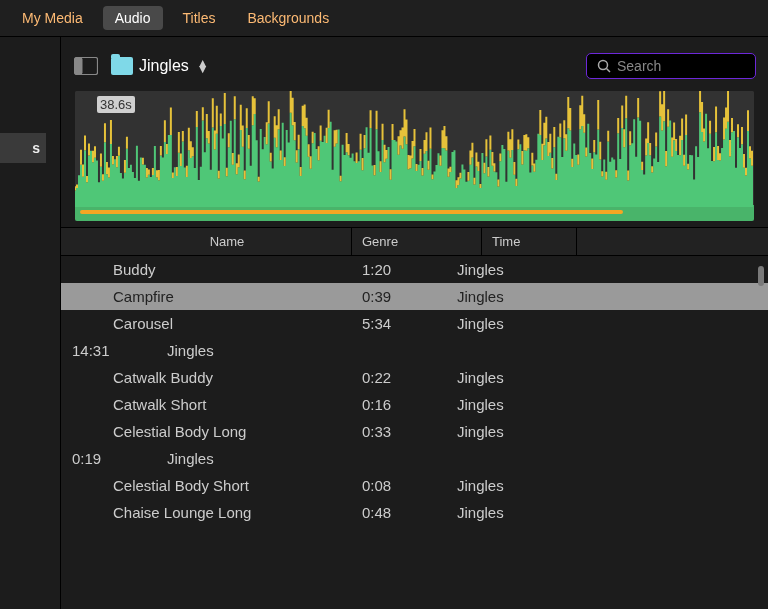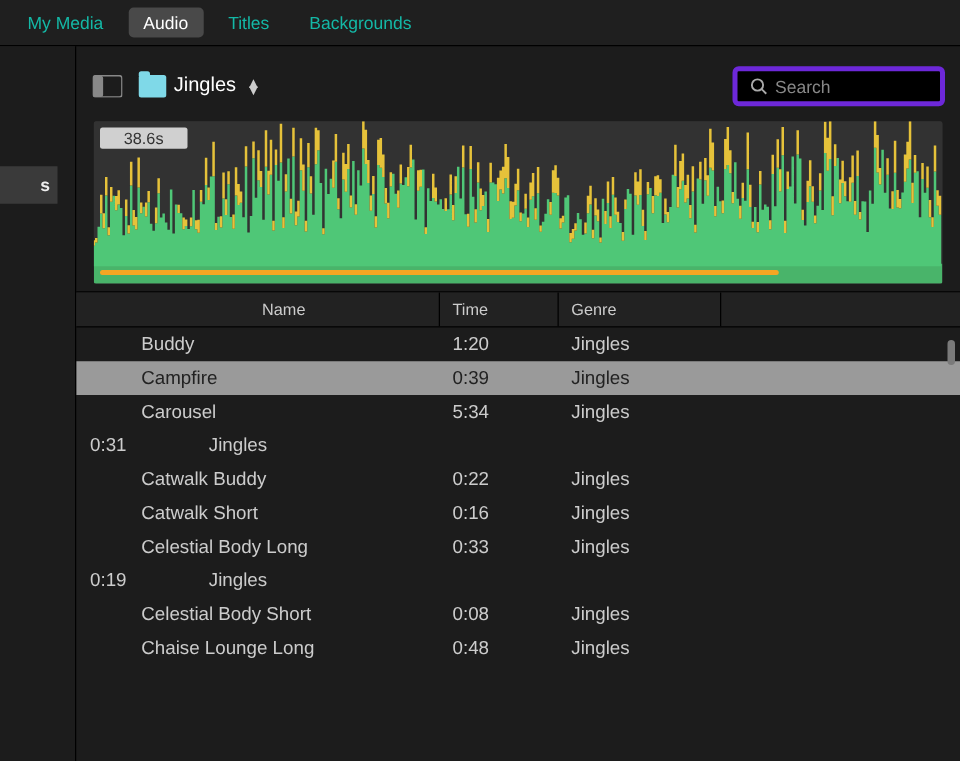--- a/index.html
+++ b/index.html
@@ -16,21 +16,21 @@
       display: flex;
       align-items: center;
       padding: 6px 10px;
       background: #1f1f1f;
       border-bottom: 1px solid #000;
       gap: 8px;
     }
     .tab {
       padding: 4px 12px;
       font-size: 14px;
-      color: #14b8a6;
+      color: #fdba74;
       border-radius: 4px;
       cursor: pointer;
     }
     .tab.active {
       background: #494949;
       color: #fff;
     }
     .main-area {
       display: flex;
       height: calc(100% - 34px);
@@ -110,21 +110,21 @@
     }
     .spacer { flex: 1; }
     .search {
       display: flex;
       align-items: center;
       background: #000;
       border-radius: 5px;
       padding: 4px 10px;
       width: 170px;
       gap: 6px;
-      border: 4px solid #6d28d9;
+      border: 1px solid #6d28d9;
     }
     .search svg { flex-shrink: 0; }
     .search-text {
       color: #888;
       font-size: 14px;
     }
     .waveform-wrap {
       margin: 0 14px 6px 14px;
       position: relative;
       height: 130px;
@@ -134,25 +134,25 @@
     }
     .waveform-svg {
       position: absolute;
       inset: 0;
       width: 100%;
       height: 100%;
     }
     .time-badge {
       position: absolute;
       top: 5px;
-      left: 5px;
+      left: 22px;
       background: #d0d0d0;
       color: #333;
       font-size: 13px;
-      padding: 1px 19px;
+      padding: 1px 3px;
       border-radius: 2px;
       z-index: 2;
       font-weight: 500;
     }
     .play-line {
       position: absolute;
       left: 5px;
       bottom: 7px;
       height: 4px;
       width: 80%;
@@ -259,22 +259,22 @@
           <path d="M0 116 L0 99.5 M2 116 L2 97.09735799886421 M4 116 L4 84.36049984242598 M6 116 L6 73.80470682989548 M8 116 L8 85.64359728832312 M10 116 L10 59.369984958458964 M12 116 L12 91.26928181106967 M14 116 L14 64.47941485016901 M16 116 L16 59.630805433147735 M18 116 L18 71.14828244002155 M20 116 L20 66.64465516875885 M22 116 L22 69.44106069107985 M24 116 L24 91.25621859523099 M26 116 L26 75.81919824745962 M28 116 L28 89.83583862386232 M30 116 L30 51.325735988389596 M32 116 L32 83.33153087745633 M34 116 L34 86.59248995396497 M36 116 L36 53.054536944176455 M38 116 L38 73.61063557984235 M40 116 L40 68.3452846352182 M42 116 L42 76.14327956162619 M44 116 L44 64.86832732917722 M46 116 L46 81.97067104837265 M48 116 L48 87.61568924181434 M50 116 L50 81.68007860930513 M52 116 L52 57.658207919113266 M54 116 L54 76.9665127024783 M56 116 L56 73.74829349978913 M58 116 L58 81.02626946340469 M60 116 L60 86.89915336655305 M62 116 L62 54.69262757831331 M64 116 L64 89.7080555079756 M66 116 L66 66.53216471363311 M68 116 L68 73.40287310382578 M70 116 L70 73.64946679590066 M72 116 L72 86.4511900075466 M74 116 L74 83.77062779347465 M76 116 L76 86.11209661495354 M78 116 L78 83.94564022964927 M80 116 L80 54.993953998136604 M82 116 L82 86.38501773376339 M84 116 L84 89.1486024420063 M86 116 L86 64.48442669829579 M88 116 L88 66.3783218532993 M90 116 L90 51.092004103590014 M92 116 L92 62.975484639827094 M94 116 L94 44.10541313362461 M96 116 L96 43.99917611391804 M98 116 L98 87.03986076031262 M100 116 L100 76.35496219316263 M102 116 L102 85.07193292435552 M104 116 L104 61.87127412076086 M106 116 L106 75.08925018068308 M108 116 L108 50.42479887744635 M110 116 L110 76.54486148671654 M112 116 L112 86.0120375574259 M114 116 L114 59.352735166372376 M116 116 L116 66.9773378521429 M118 116 L118 65.13494529206343 M120 116 L120 76.89571902781157 M122 116 L122 36.10182399557824 M124 116 L124 88.97162982630866 M126 116 L126 75.82515025052902 M128 116 L128 29.556828348739188 M130 116 L130 61.22408164528812 M132 116 L132 47.29427554421903 M134 116 L134 52.528947053538324 M136 116 L136 78.82901105989751 M138 116 L138 36.39716834529433 M140 116 L140 58.58955162273212 M142 116 L142 42.74879412627939 M144 116 L144 87.3782772565786 M146 116 L146 35.058605140322044 M148 116 L148 47.61168333860786 M150 116 L150 32.95139872085525 M152 116 L152 85.31632729962939 M154 116 L154 56.2486175650411 M156 116 L156 29.778384245462945 M158 116 L158 73.81992185437485 M160 116 L160 28.26877141929296 M162 116 L162 83.19624773053496 M164 116 L164 76.25890879392702 M166 116 L166 39.10374791397497 M168 116 L168 55.679373509416095 M170 116 L170 88.18038253593488 M172 116 L172 36.88948476818368 M174 116 L174 57.76787394316393 M176 116 L176 74.87119018990639 M178 116 L178 34.37354630834979 M180 116 L180 23.124693546322376 M182 116 L182 49.36296567465564 M184 116 L184 90.39317547690588 M186 116 L186 37.91176413796133 M188 116 L188 58.262280001592465 M190 116 L190 45.99990272395084 M192 116 L192 53.228549085151634 M194 116 L194 32.43126261569981 M196 116 L196 70.45549497592583 M198 116 L198 77.54209926109954 M200 116 L200 46.6566570571845 M202 116 L202 56.36818278902805 M204 116 L204 38.125721488726654 M206 116 L206 68.9642515312479 M208 116 L208 31.74928206955974 M210 116 L210 74.87861092696133 M212 116 L212 39.110510347454735 M214 116 L214 51.453346433524814 M216 116 L216 21.760532127660525 M218 116 L218 34.16301299328035 M220 116 L220 49.32420425033817 M222 116 L222 71.54744744145529 M224 116 L224 58.1677538483324 M226 116 L226 84.99988050539297 M228 116 L228 34.9920621542679 M230 116 L230 37.203992429315306 M232 116 L232 44.68308862438026 M234 116 L234 65.86997031227091 M236 116 L236 77.65283118050303 M238 116 L238 52.14297914166086 M240 116 L240 42.05075313326826 M242 116 L242 58.031351626076564 M244 116 L244 69.20628711690924 M246 116 L246 49.769228932979615 M248 116 L248 50.9318194125172 M250 116 L250 44.70564705948384 M252 116 L252 51.94813800092004 M254 116 L254 37.0650455948081 M256 116 L256 30.631387682148087 M258 116 L258 78.67656044437203 M260 116 L260 55.69238153033493 M262 116 L262 52.417730814483484 M264 116 L264 38.566901152256136 M266 116 L266 90.2828673903999 M268 116 L268 53.69555438070248 M270 116 L270 63.89701527472324 M272 116 L272 61.366821617107746 M274 116 L274 64.13869044909889 M276 116 L276 66.69636708197274 M278 116 L278 62.4278115398662 M280 116 L280 70.15242553902974 M282 116 L282 71.88041925331822 M284 116 L284 70.34914200052873 M286 116 L286 58.67783522047633 M288 116 L288 79.24846999962227 M290 116 L290 57.31075705185909 M292 116 L292 36.30287847711418 M294 116 L294 61.76291596641474 M296 116 L296 37.07671494665651 M298 116 L298 74.42820266910527 M300 116 L300 84.30469453584465 M302 116 L302 38.15819001625195 M304 116 L304 60.31364580542668 M306 116 L306 81.00660799444766 M308 116 L308 48.953757116016206 M310 116 L310 71.13409656629963 M312 116 L312 67.81163223652771 M314 116 L314 56.10163728285899 M316 116 L316 88.68703562092755 M318 116 L318 49.00416117041013 M320 116 L320 48.92272825442322 M322 116 L322 50.47876976618241 M324 116 L324 63.79793187982616 M326 116 L326 54.54904320525708 M328 116 L328 57.81819197239632 M330 116 L330 45.533133714546864 M332 116 L332 53.311344317470386 M334 116 L334 78.14238207118694 M336 116 L336 77.16446595334389 M338 116 L338 67.41973416940016 M340 116 L340 55.16621107652817 M342 116 L342 80.02414277012667 M344 116 L344 73.86761287058505 M346 116 L346 69.92341768256458 M348 116 L348 84.59280166697533 M350 116 L350 62.79465864528619 M352 116 L352 60.07994345416937 M354 116 L354 78.7948951364593 M356 116 L356 57.68346803812754 M358 116 L358 88.33161356476114 M360 116 L360 80.47854696114163 M362 116 L362 73.9800459319131 M364 116 L364 62.33188186371251 M366 116 L366 74.70589515469692 M368 116 L368 57.105704617620844 M370 116 L370 57.32967711075492 M372 116 L372 59.482662492030144 M374 116 L374 85.73174750601285 M376 116 L376 81.09399167440823 M378 116 L378 60.94693964622389 M380 116 L380 59.25953418900752 M382 116 L382 96.89358112671971 M384 116 L384 93.99579432999765 M386 116 L386 87.47423317456483 M388 116 L388 73.39173282794731 M390 116 L390 78.37729641380702 M392 116 L392 90.71774019846426 M394 116 L394 89.76501163593846 M396 116 L396 73.62956296396587 M398 116 L398 66.61457133055654 M400 116 L400 93.53524852094641 M402 116 L402 75.48603342794277 M404 116 L404 79.95159660761594 M406 116 L406 96.90925586079359 M408 116 L408 61.96534953401278 M410 116 L410 82.20374890592409 M412 116 L412 65.43050167475526 M414 116 L414 85.41290372980556 M416 116 L416 58.82140844881028 M418 116 L418 74.81480301384444 M420 116 L420 80.59305411604589 M422 116 L422 81.3692115058054 M424 116 L424 95.62394631431336 M426 116 L426 70.17361313254787 M428 116 L428 54.10677174102705 M430 116 L430 57.95268145069445 M432 116 L432 90.7657655135169 M434 116 L434 59.38576757878344 M436 116 L436 66.7633105845447 M438 116 L438 59.042834910060144 M440 116 L440 83.713738796229 M442 116 L442 94.91353167041353 M444 116 L444 58.341238578724536 M446 116 L446 53.32742585402199 M448 116 L448 73.58699930402017 M450 116 L450 59.231894117300556 M452 116 L452 59.73008263834016 M454 116 L454 57.1811065442244 M456 116 L456 81.39940770084506 M458 116 L458 74.51350274510277 M460 116 L460 80.70032162561995 M462 116 L462 68.62694072937168 M464 116 L464 42.8183010695858 M466 116 L466 43.89980142337511 M468 116 L468 68.99323229792796 M470 116 L470 54.328459381609065 M472 116 L472 47.531037206755755 M474 116 L474 65.02272600557367 M476 116 L476 61.727725402006925 M478 116 L478 77.55811187223159 M480 116 L480 56.20501098199301 M482 116 L482 88.92307266936086 M484 116 L484 45.70589935381008 M486 116 L486 46.511480173910144 M488 116 L488 66.08251613881006 M490 116 L490 47.162401822012356 M492 116 L492 59.664684100712826 M494 116 L494 37.13778599333746 M496 116 L496 39.4624783812869 M498 116 L498 76.08113838515051 M500 116 L500 52.49471570059892 M502 116 L502 64.07581168129254 M504 116 L504 73.68174697077563 M506 116 L506 38.26487360607946 M508 116 L508 35.099190306346 M510 116 L510 41.69645413937279 M512 116 L512 65.60994295548929 M514 116 L514 32.80669660663692 M516 116 L516 61.99784302864393 M518 116 L518 78.05588518697598 M520 116 L520 61.308436392752505 M522 116 L522 63.59870862811196 M524 116 L524 38.470118822345526 M526 116 L526 68.58005368260922 M528 116 L528 85.39335766877457 M530 116 L530 68.50889684401453 M532 116 L532 88.87488971333701 M534 116 L534 50.52662326825104 M536 116 L536 70.7071209034205 M538 116 L538 66.57611035840225 M540 116 L540 68.41666189818392 M542 116 L542 86.40058640894664 M544 116 L544 42.297043668142365 M546 116 L546 67.99985050445306 M548 116 L548 37.114500765578285 M550 116 L550 56.16124108510846 M552 116 L552 27.17794784490114 M554 116 L554 89.40725201029977 M556 116 L556 54.26190299591695 M558 116 L558 52.27051726095412 M560 116 L560 28.255257435050638 M562 116 L562 65.86401367228643 M564 116 L564 26.55143585339475 M566 116 L566 29.83270932767512 M568 116 L568 79.04539793423265 M570 116 L570 83.49962266815871 M572 116 L572 64.50114290330819 M574 116 L574 52.00491019903513 M576 116 L576 64.3195899042071 M578 116 L578 81.57199665237731 M580 116 L580 67.54305620134144 M582 116 L582 55.4020274878828 M584 116 L584 71.01494385691703 M586 116 L586 25.411888666251414 M588 116 L588 39.53949295747498 M590 116 L590 30.180599832391962 M592 116 L592 75.20712424572864 M594 116 L594 35.74023472661898 M596 116 L596 29.378481671078973 M598 116 L598 65.66427897912469 M600 116 L600 49.350405617741814 M602 116 L602 59.9761859537086 M604 116 L604 64.0955177941519 M606 116 L606 64.31350254993605 M608 116 L608 49.111756844678084 M610 116 L610 74.7992362192473 M612 116 L612 43.88150973840722 M614 116 L614 78.55016666009291 M616 116 L616 64.0132510657385 M618 116 L618 64.19915737084543 M620 116 L620 88.58902946024455 M622 116 L622 55.3340863055438 M624 116 L624 66.01255849058415 M626 116 L626 21.193764316810388 M628 116 L628 40.9563788412878 M630 116 L630 50.565171310322384 M632 116 L632 22.709383233317638 M634 116 L634 57.17131182778924 M636 116 L636 42.831152306335724 M638 116 L638 69.89564831159967 M640 116 L640 70.22408073471507 M642 116 L642 41.128419667486426 M644 116 L644 69.07760755128274 M646 116 L646 69.61559714026288 M648 116 L648 57.01552044009335 M650 116 L650 48.38424727140983 M652 116 L652 37.831509844660005 M654 116 L654 30.666541584483454 M656 116 L656 65.46978261628237 M658 116 L658 41.20001032023201 M660 116 L660 39.99470095352156 M662 116 L662 76.81653110865936 M664 116 L664 46.1481798573319 M666 116 L666 57.12163636974612 M668 116 L668 53.150151476779406 M670 116 L670 76.77096334751947 M672 116 L672 84.52618183888819 M674 116 L674 40.12323579201578 M676 116 L676 67.50348193635404 M678 116 L678 74.80759739255119 " stroke="#4fc777" stroke-width="2"></path>
           <path d="M0 99.5 L0 95.15439699563049 M2 97.09735799886421 L2 93.47948621803613 M6 73.80470682989548 L6 58.81282919538344 M8 85.64359728832312 L8 73.53767787753266 M10 59.369984958458964 L10 44.6204652785639 M12 91.26928181106967 L12 84.87518174047742 M14 64.47941485016901 L14 52.595630238206596 M18 71.14828244002155 L18 59.718514558104914 M20 66.64465516875885 L20 55.163741961473875 M26 75.81919824745962 L26 62.52529780497617 M28 89.83583862386232 L28 83.17677489034608 M30 51.325735988389596 L30 32.31278427037343 M32 83.33153087745633 L32 70.91286902885318 M34 86.59248995396497 L34 76.53361320439306 M36 53.054536944176455 L36 28.910795676417333 M38 73.61063557984235 L38 64.96923391496058 M42 76.14327956162619 L42 65.04416410822157 M44 64.86832732917722 L44 55.73640207285762 M50 81.68007860930513 L50 69.0426258965523 M52 57.658207919113266 L52 45.625337694326745 M68 73.40287310382578 L68 66.70565983675378 M72 86.4511900075466 L72 76.90132290819116 M74 83.77062779347465 L74 78.58021123943739 M78 83.94564022964927 L78 76.9147007457862 M82 86.38501773376339 L82 79.29251082531063 M84 89.1486024420063 L84 78.89119430080906 M86 64.48442669829579 L86 54.93520588234815 M90 51.092004103590014 L90 29.167525474614642 M92 62.975484639827094 L92 53.08312160582189 M96 43.99917611391804 L96 16.405044334159747 M98 87.03986076031262 L98 81.4973514724499 M102 85.07193292435552 L102 76.00690750910303 M104 61.87127412076086 L104 40.96275586578379 M106 75.08925018068308 L106 62.394684000604514 M108 50.42479887744635 L108 40.07229061886663 M112 86.0120375574259 L112 74.64378270659824 M114 59.352735166372376 L114 36.76301698347871 M116 66.9773378521429 L116 50.27670134611495 M118 65.13494529206343 L118 56.14893920295541 M122 36.10182399557824 L122 19.937155317369637 M128 29.556828348739188 L128 16.191370792312245 M132 47.29427554421903 L132 23.113227821328277 M134 52.528947053538324 L134 39.896456092678804 M138 36.39716834529433 L138 7.2245598855713205 M140 58.58955162273212 L140 39.60687722198034 M142 42.74879412627939 L142 14.741848010397725 M144 87.3782772565786 L144 79.64130759813182 M146 35.058605140322044 L146 22.583448717903583 M150 32.95139872085525 L150 1.9664013134690954 M152 85.31632729962939 L152 76.7050665525546 M154 56.2486175650411 L154 42.334015174782124 M158 73.81992185437485 L158 62.054043822201976 M160 28.26877141929296 L160 5.171014464999253 M162 83.19624773053496 L162 72.15521508375913 M164 76.25890879392702 L164 63.60979584451178 M166 39.10374791397497 L166 13.695378180429778 M168 55.679373509416095 L168 34.56697740206418 M170 88.18038253593488 L170 79.60251291717275 M172 36.88948476818368 L172 17.333458018966546 M174 57.76787394316393 L174 44.018945075691974 M178 34.37354630834979 L178 5.232908554044695 M180 23.124693546322376 L180 7.288300086948306 M184 90.39317547690588 L184 85.67220350542763 M192 53.228549085151634 L192 31.363485087190654 M194 32.43126261569981 L194 10.127809986267884 M196 70.45549497592583 L196 61.64688622325555 M200 46.6566570571845 L200 25.162893148173016 M202 56.36818278902805 L202 34.20334413631247 M204 38.125721488726654 L204 18.186148284220703 M206 68.9642515312479 L206 59.4050845508242 M210 74.87861092696133 L210 66.37265943689508 M216 21.760532127660525 L216 -3.873470080610204 M218 34.16301299328035 L218 6.794337018093913 M220 49.32420425033817 L220 31.044799177557127 M222 71.54744744145529 L222 59.34844049701946 M224 58.1677538483324 L224 43.76992860635026 M226 84.99988050539297 L226 76.01587792462594 M228 34.9920621542679 L228 14.800827033681351 M230 37.203992429315306 L230 13.491705197413605 M232 44.68308862438026 L232 26.685079762192398 M234 65.86997031227091 L234 53.35541727885229 M236 77.65283118050303 L236 65.15534484607844 M238 52.14297914166086 L238 40.76884753183059 M244 69.20628711690924 L244 55.35752583984854 M246 49.769228932979615 L246 34.52789112757391 M252 51.94813800092004 L252 36.64511958626674 M254 37.0650455948081 L254 18.74073871306716 M260 55.69238153033493 L260 39.28046292723083 M262 52.417730814483484 L262 38.84681418796922 M266 90.2828673903999 L266 84.80184677290255 M272 61.366821617107746 L272 42.047173134150405 M274 64.13869044909889 L274 53.0916012812744 M282 71.88041925331822 L282 61.55432735115306 M286 58.67783522047633 L286 42.63727470541342 M288 79.24846999962227 L288 67.03373714169517 M290 57.31075705185909 L290 43.969133976454046 M296 37.07671494665651 L296 19.305376651229686 M300 84.30469453584465 L300 73.93947959480172 M302 38.15819001625195 L302 19.86745390466659 M306 81.00660799444766 L306 70.3111359245385 M308 48.953757116016206 L308 32.770726851174075 M310 71.13409656629963 L310 53.70863593736532 M312 67.81163223652771 L312 58.92700125904418 M316 88.68703562092755 L316 78.27141555763772 M318 49.00416117041013 L318 33.101816795643856 M324 63.79793187982616 L324 45.2664957947447 M326 54.54904320525708 L326 39.36638974764944 M328 57.81819197239632 L328 36.40367692155844 M330 45.533133714546864 L330 18.181787534091004 M332 53.311344317470386 L332 28.583348035324903 M334 78.14238207118694 L334 64.07747579939168 M336 77.16446595334389 L336 64.39973976010758 M338 67.41973416940016 L338 49.900595804592534 M340 55.16621107652817 L340 38.029827626354134 M342 80.02414277012667 L342 72.93849129999684 M346 69.92341768256458 L346 58.02062028409377 M348 84.59280166697533 L348 76.9367374755565 M350 62.79465864528619 L350 48.98809026484345 M352 60.07994345416937 L352 41.3316813367782 M354 78.7948951364593 L354 69.69696544646823 M356 57.68346803812754 L356 36.59203160687197 M358 88.33161356476114 L358 83.45141273976091 M366 74.70589515469692 L366 64.59516170861087 M368 57.105704617620844 L368 39.23629037785765 M370 57.32967711075492 L370 35.11050319871991 M372 59.482662492030144 L372 45.21889909530408 M374 85.73174750601285 L374 77.6112094506715 M376 81.09399167440823 L376 75.63203950282067 M382 96.89358112671971 L382 89.36685370010859 M384 93.99579432999765 L384 86.13872870333932 M386 87.47423317456483 L386 81.65742720322767 M394 89.76501163593846 L394 80.93387046529583 M396 73.62956296396587 L396 59.55126307258729 M398 66.61457133055654 L398 51.661453400677836 M400 93.53524852094641 L400 86.85016321924945 M402 75.48603342794277 L402 61.6189256915728 M404 79.95159660761594 L404 70.63853467549879 M406 96.90925586079359 L406 93.09332686656437 M410 82.20374890592409 L410 71.76719882836116 M412 65.43050167475526 L412 48.21611768427856 M414 85.41290372980556 L414 75.90845172475821 M416 58.82140844881028 L416 44.58495089511293 M418 74.81480301384444 L418 61.09185392850973 M420 80.59305411604589 L420 72.33016869837184 M424 95.62394631431336 L424 88.50727228302007 M426 70.17361313254787 L426 62.51730389797213 M434 59.38576757878344 L434 40.75964421156401 M436 66.7633105845447 L436 48.140033644257244 M438 59.042834910060144 L438 38.35790210593079 M440 83.713738796229 L440 70.89487002853781 M442 94.91353167041353 L442 87.77136096998994 M444 58.341238578724536 L444 48.54134777056805 M448 73.58699930402017 L448 59.876499712212905 M450 59.231894117300556 L450 43.98509843057532 M452 59.73008263834016 L452 43.150995837991886 M454 57.1811065442244 L454 46.3466530985106 M458 74.51350274510277 L458 61.73519882550122 M460 80.70032162561995 L460 72.537454869117 M466 43.89980142337511 L466 18.880517158771138 M468 68.99323229792796 L468 52.641287188658566 M470 54.328459381609065 L470 31.705946699916236 M472 47.531037206755755 L472 25.812205946543923 M474 65.02272600557367 L474 51.08613136788236 M476 61.727725402006925 L476 42.80575290807687 M478 77.55811187223159 L478 66.9893294536759 M480 56.20501098199301 L480 35.91895177798232 M482 88.92307266936086 L482 82.8085378126809 M486 46.511480173910144 L486 32.45943842096005 M490 47.162401822012356 L490 29.36445028641714 M492 59.664684100712826 L492 43.16920676249852 M494 37.13778599333746 L494 5.989708879260885 M496 39.4624783812869 L496 16.93868576779378 M498 76.08113838515051 L498 67.77835770704935 M504 73.68174697077563 L504 63.4627594719715 M506 38.26487360607946 L506 14.171944235138614 M508 35.099190306346 L508 4.648086697324452 M510 41.69645413937279 L510 23.128524581263108 M512 65.60994295548929 L512 56.58421611729225 M518 78.05588518697598 L518 67.54551912526128 M520 61.308436392752505 L520 49.103918180199955 M524 38.470118822345526 L524 8.905785445220552 M526 68.58005368260922 L526 50.7105384050673 M528 85.39335766877457 L528 80.30164296356556 M532 88.87488971333701 L532 80.6547722314095 M534 50.52662326825104 L534 39.799587356261455 M542 86.40058640894664 L542 79.1520346224048 M544 42.297043668142365 L544 26.886581486435453 M548 37.114500765578285 L548 14.487090947883704 M550 56.16124108510846 L550 38.30918812648606 M552 27.17794784490114 L552 4.679968007491134 M554 89.40725201029977 L554 79.53716388330487 M556 54.26190299591695 L556 40.279687608382915 M564 26.55143585339475 L564 7.11561363102857 M568 79.04539793423265 L568 70.78207059486328 M572 64.50114290330819 L572 47.520673574450385 M574 52.00491019903513 L574 31.255833663709137 M576 64.3195899042071 L576 51.9534527147752 M578 81.57199665237731 L578 75.31280381453237 M582 55.4020274878828 L582 41.547689331708796 M586 25.411888666251414 L586 0.346263454110197 M588 39.53949295747498 L588 13.26977319515348 M590 30.180599832391962 L590 -2.3558558193101646 M592 75.20712424572864 L592 59.914255036888505 M594 35.74023472661898 L594 18.30759354523991 M598 65.66427897912469 L598 46.54613187092271 M600 49.350405617741814 L600 31.62111472147161 M602 59.9761859537086 L602 47.92056433666718 M606 64.31350254993605 L606 44.71181407037809 M608 49.111756844678084 L608 27.389727013262807 M610 74.7992362192473 L610 63.77006744985122 M612 43.88150973840722 L612 23.43811151496903 M614 78.55016666009291 L614 72.67045682214726 M626 21.193764316810388 L626 -12.52445141821483 M628 40.9563788412878 L628 11.09759670320543 M630 50.565171310322384 L630 37.4477287989616 M636 42.831152306335724 L636 29.658599498030867 M640 70.22408073471507 L640 55.98642502655795 M642 41.128419667486426 L642 15.585982648053761 M644 69.07760755128274 L644 55.08196041583313 M646 69.61559714026288 L646 62.19587595803968 M650 48.38424727140983 L650 26.53299977914041 M652 37.831509844660005 L652 16.43118000379517 M654 30.666541584483454 L654 -1.9639230180742686 M656 65.46978261628237 L656 49.117706068522935 M658 41.20001032023201 L658 27.029213020904955 M664 46.1481798573319 L664 33.30502248039279 M668 53.150151476779406 L668 36.11309792399514 M670 76.77096334751947 L670 63.08832616214606 M672 84.52618183888819 L672 76.75610434886507 M674 40.12323579201578 L674 19.365285869595834 M676 67.50348193635404 L676 55.19077441104713 M678 74.80759739255119 L678 59.635412976017534 " stroke="#e6c23a" stroke-width="2"></path>
         </svg>
       <div class="time-badge">38.6s</div>
       <div class="play-line" id="play-line" style="width: 80%;"></div>
     </div>
 
     <div class="table-wrap">
       <div class="thead">
         <div class="col col-name">Name</div>
+        <div class="col col-genre">Genre</div>
         <div class="col col-time">Time</div>
-        <div class="col col-genre">Genre</div>
         <div class="col col-extra"></div>
       </div>
       <div class="tbody" id="tbody">
           <div class="trow">
             <div class="col col-name">Buddy</div>
             <div class="col col-time">1:20</div>
             <div class="col col-genre">Jingles</div>
             <div class="col col-extra"></div>
           </div>
           <div class="trow selected">
@@ -283,21 +283,21 @@
             <div class="col col-genre">Jingles</div>
             <div class="col col-extra"></div>
           </div>
           <div class="trow">
             <div class="col col-name">Carousel</div>
             <div class="col col-time">5:34</div>
             <div class="col col-genre">Jingles</div>
             <div class="col col-extra"></div>
           </div>
           <div class="trow">
-            <div class="col col-time">0:31</div>
+            <div class="col col-time">14:31</div>
             <div class="col col-genre">Jingles</div>
             <div class="col col-extra"></div>
           </div>
           <div class="trow">
             <div class="col col-name">Catwalk Buddy</div>
             <div class="col col-time">0:22</div>
             <div class="col col-genre">Jingles</div>
             <div class="col col-extra"></div>
           </div>
           <div class="trow">

